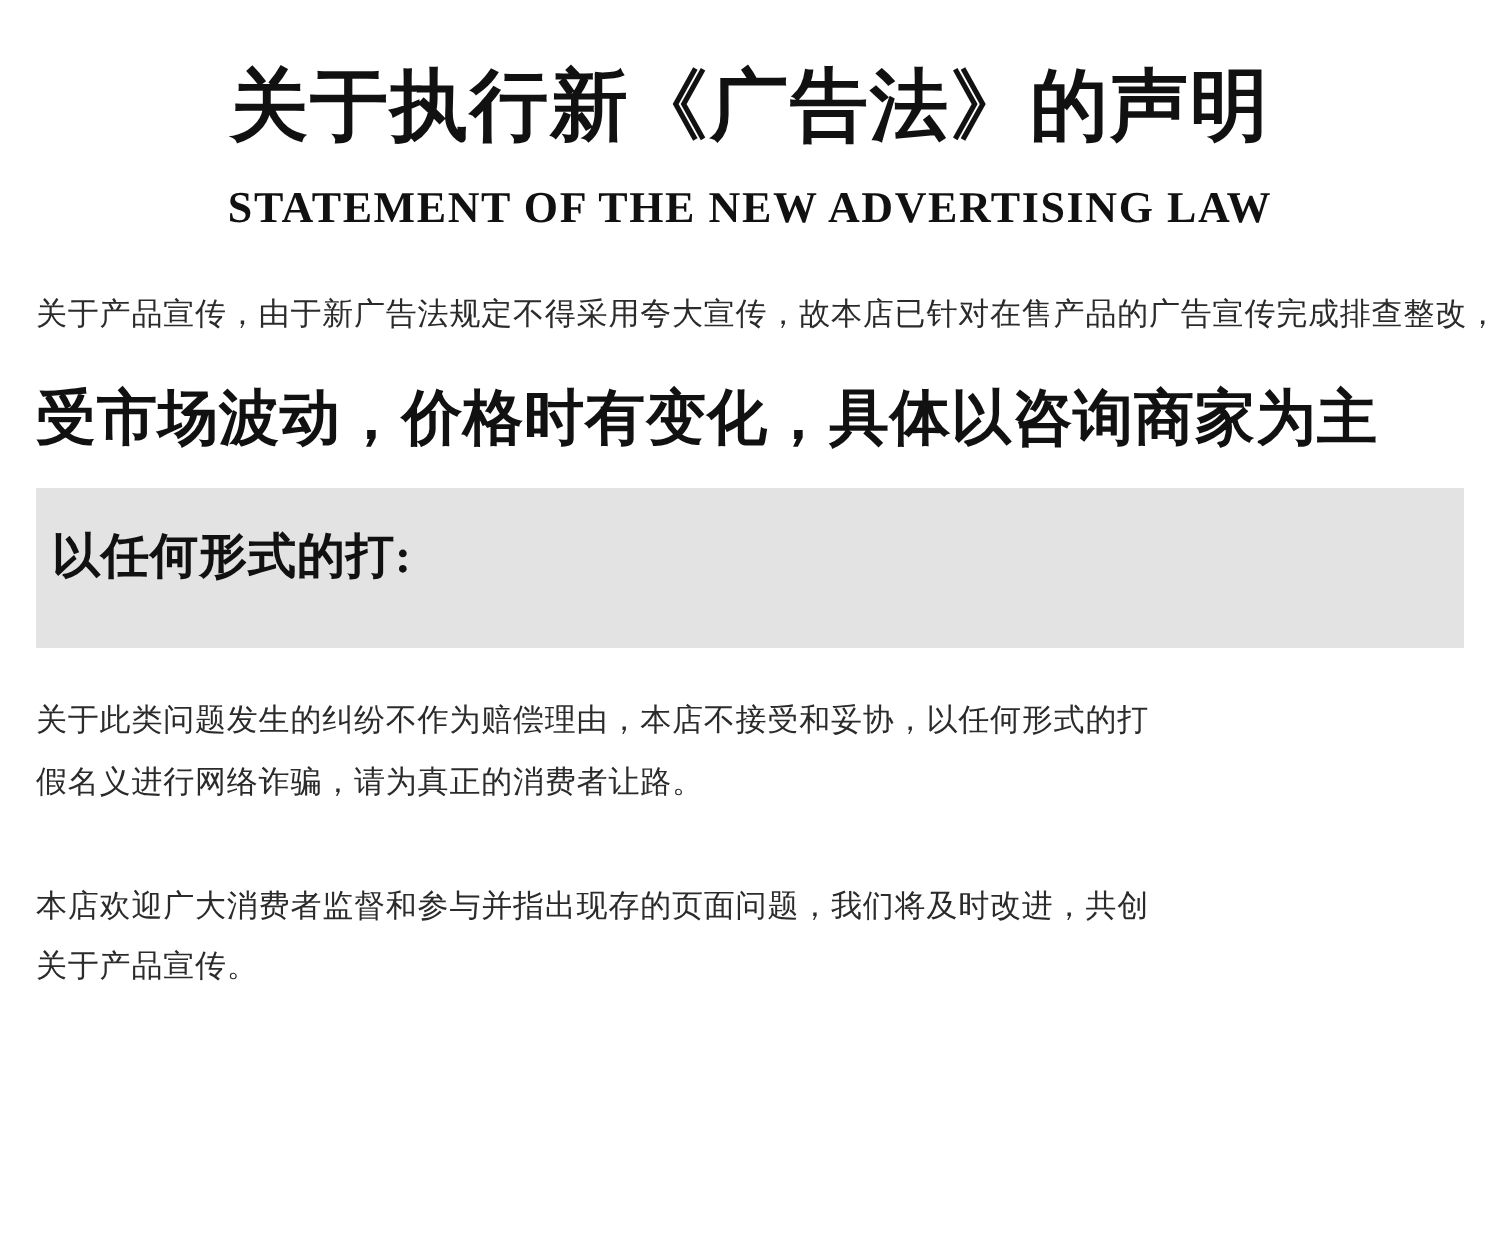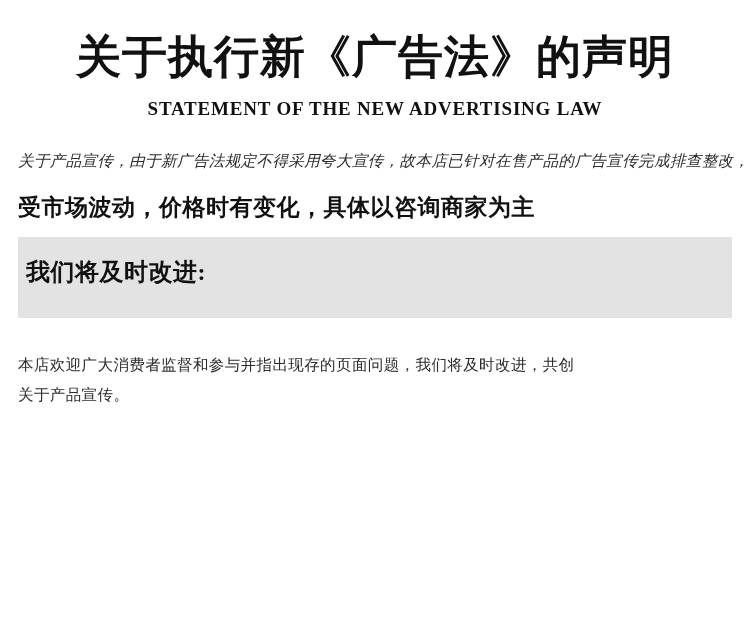--- a/index.html
+++ b/index.html
@@ -16,52 +16,51 @@
   }
   .page {
     position: relative;
     width: 750px;
     height: 619px;
     box-sizing: border-box;
     padding: 0 18px;
   }
   .title-zh {
     text-align: center;
-    font-size: 45px;
+    font-size: 39px;
     font-weight: bold;
     letter-spacing: 1px;
     color: #111111;
     margin-top: 30px;
     line-height: 1.2;
     font-family: "DejaVu Serif", "Liberation Serif", serif;
   }
   .title-en {
     text-align: center;
-    font-size: 19px;
+    font-size: 22px;
     font-weight: bold;
     letter-spacing: 0.8px;
     color: #111111;
     margin-top: 14px;
     font-family: "Liberation Serif", "DejaVu Serif", serif;
   }
   .para {
     font-size: 15.5px;
     line-height: 1.95;
     color: #2b2b2b;
     letter-spacing: 0.4px;
   }
   .intro {
     margin-top: 26px;
-    font-style: italic;
   }
   .intro div {
     white-space: nowrap;
   }
   .bold-line {
-    font-size: 23px;
+    font-size: 30px;
     font-weight: bold;
     color: #111111;
     letter-spacing: 0.5px;
     margin-top: 16px;
     white-space: nowrap;
   }
   .highlight-box {
     background: #e3e3e3;
     margin-top: 14px;
     padding: 16px 8px 26px 8px;
@@ -101,22 +100,26 @@
   <div class="title-zh">关于执行新《广告法》的声明</div>
   <div class="title-en">STATEMENT OF THE NEW ADVERTISING LAW</div>
 
   <div class="para intro">
     <div>关于产品宣传，由于新广告法规定不得采用夸大宣传，故本店已针对在售产品的广告宣传完成排查整改，</div>
   </div>
 
   <div class="bold-line">受市场波动，价格时有变化，具体以咨询商家为主</div>
 
   <div class="highlight-box">
-    <div class="declare">我们将及时改进:</div>
+    <div class="declare">以任何形式的打:</div>
   </div>
 
+  <div class="para tail">
+    <div>关于此类问题发生的纠纷不作为赔偿理由，本店不接受和妥协，以任何形式的打</div>
+    <div>假名义进行网络诈骗，请为真正的消费者让路。</div>
+  </div>
 
   <div class="para tail-2">
     <div>本店欢迎广大消费者监督和参与并指出现存的页面问题，我们将及时改进，共创</div>
     <div>关于产品宣传。</div>
   </div>
 
 </div>
 
 </body></html>

